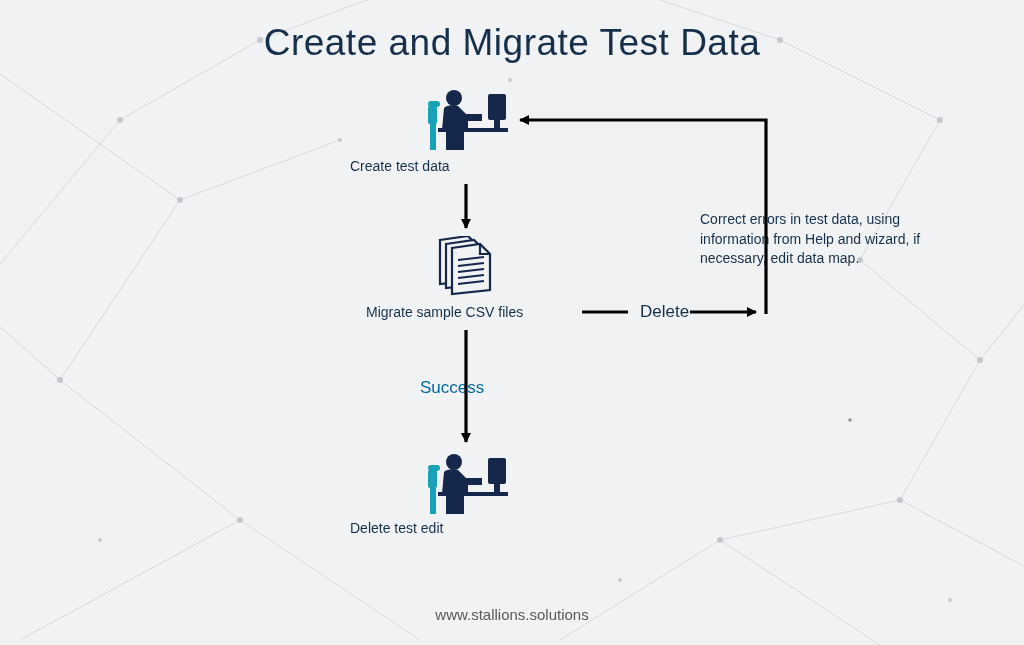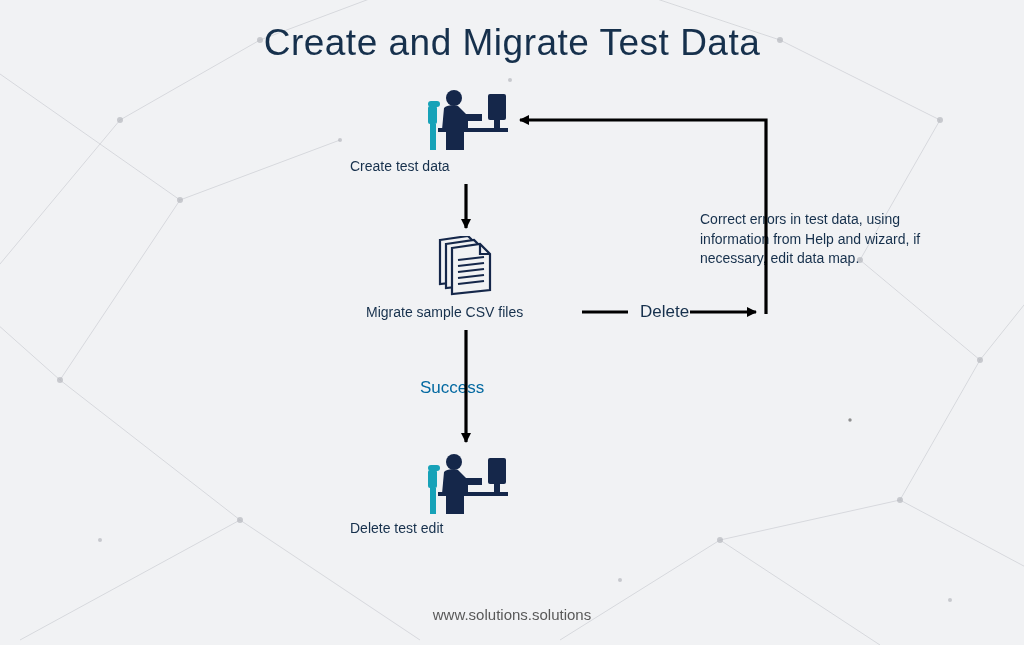--- a/index.html
+++ b/index.html
@@ -163,13 +163,13 @@
 
     <line x1="466" y1="330" x2="466" y2="442" marker-end="url(#ah)"></line>
 
     <line x1="582" y1="312" x2="628" y2="312"></line>
     <line x1="690" y1="312" x2="756" y2="312" marker-end="url(#ah)"></line>
 
     <path d="M766 314 L766 120 L520 120" marker-end="url(#ah)"></path>
   </g>
 </svg>
 
-<div class="footer" style="color: rgb(89, 89, 89);">www.solutions.solutions</div>
+<div class="footer" style="color: rgb(89, 89, 89);">www.stallions.solutions</div>
 
 </body></html>

